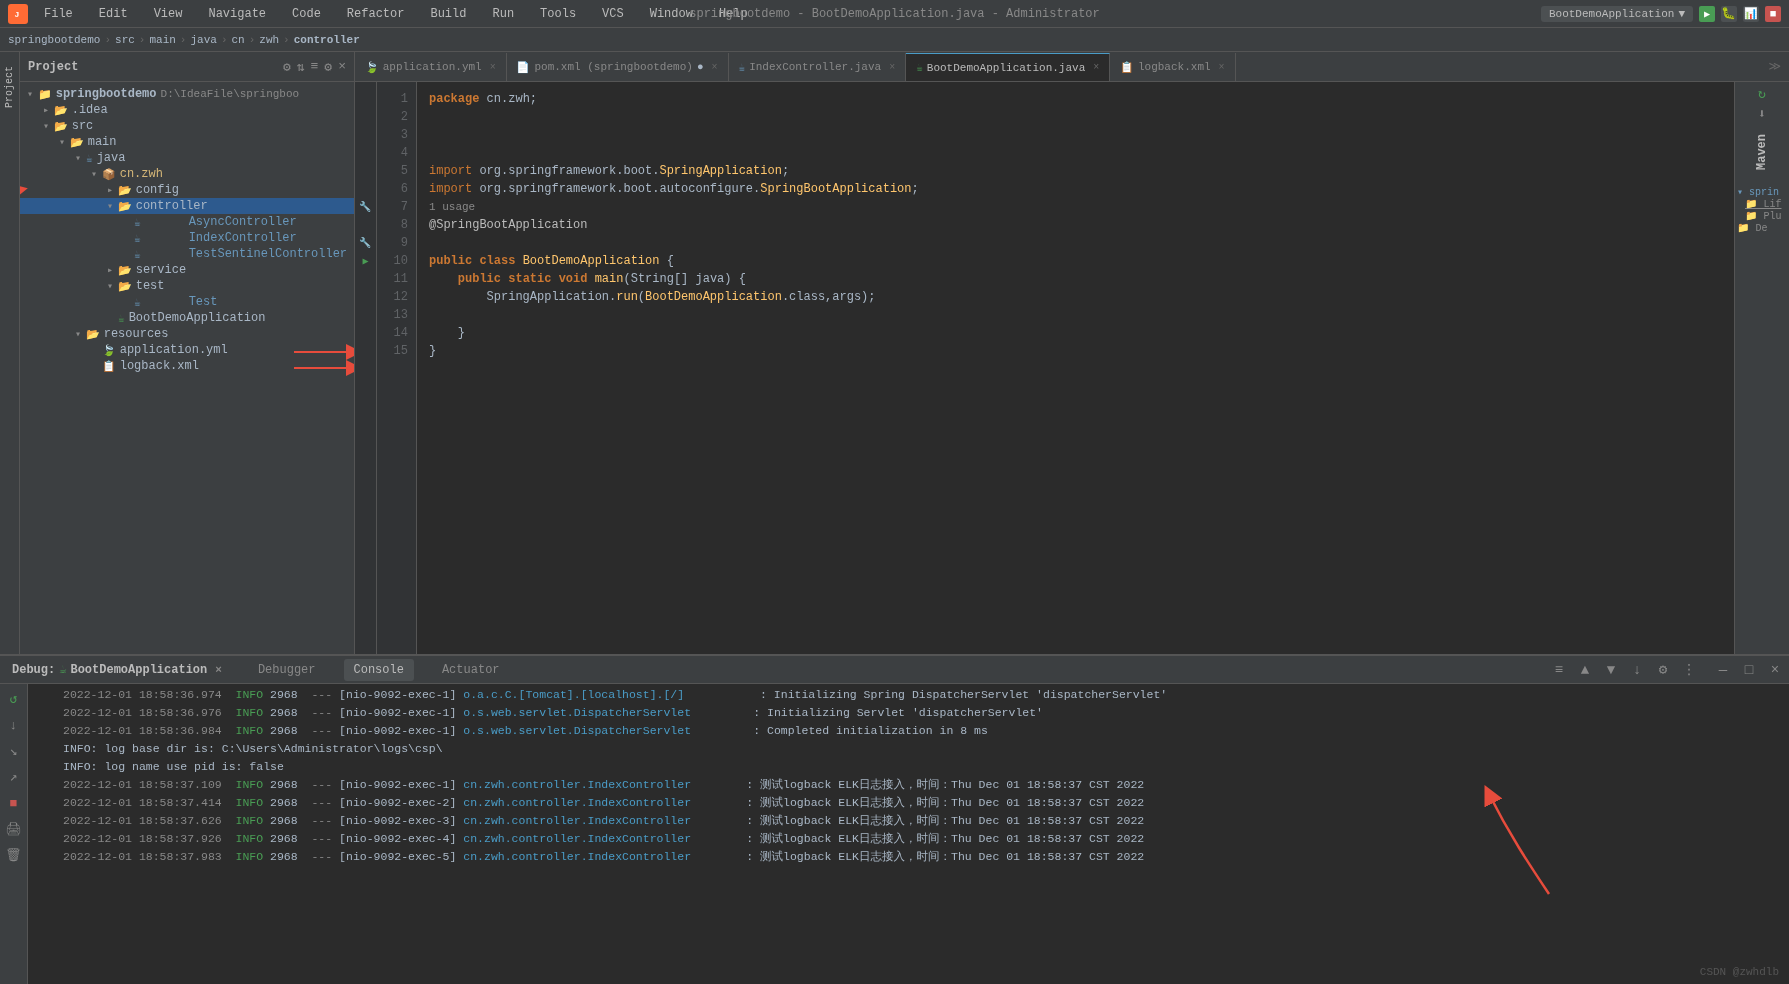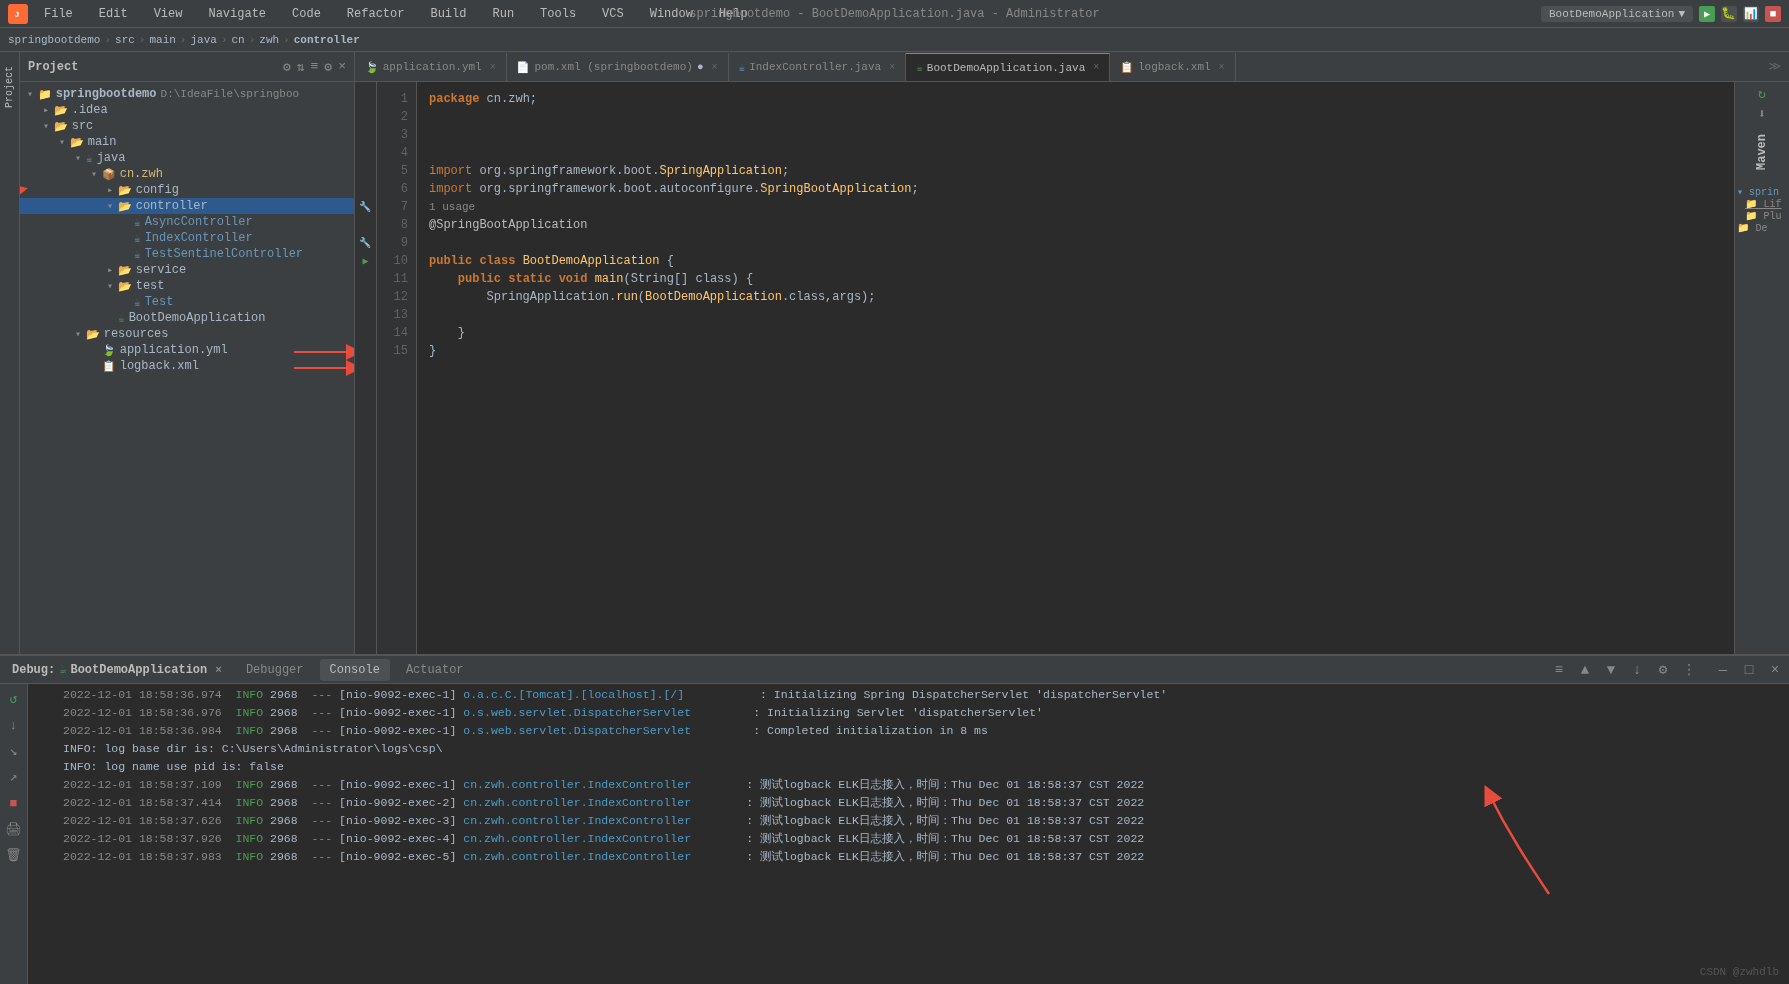--- a/index.html
+++ b/index.html
@@ -138,21 +138,21 @@
       padding: 1px 0;
       cursor: pointer;
       white-space: nowrap;
     }
     .tree-item.selected { background: #2d5a8e; }
     .tree-indent { display: inline-block; }
     .tree-arrow { color: #888; font-size: 10px; margin-right: 2px; width: 12px; text-align: center; }
     .tree-icon { margin-right: 4px; font-size: 11px; }
     .tree-label { font-size: 12px; color: #a9b7c6; }
     .tree-label.yellow { color: #d5b778; }
-    .tree-label.blue { color: #6897bb; }
+    .tree-label.blue { color: #6897bb; margin-left: 44px; }
     .tree-label.path { color: #888; font-size: 11px; margin-left: 4px; }
 
     
     .tabs-bar {
       background: #3c3f41;
       height: 30px;
       display: flex;
       align-items: flex-end;
       border-bottom: 1px solid #555;
       flex-shrink: 0;
@@ -229,21 +229,21 @@
       flex-direction: column;
       flex-shrink: 0;
     }
     .debug-tabs {
       display: flex;
       align-items: center;
       background: #3c3f41;
       height: 28px;
       border-bottom: 1px solid #555;
       padding: 0 4px;
-      gap: 6px;
+      gap: 18px;
       flex-shrink: 0;
     }
     .debug-label {
       color: #bbb;
       font-size: 12px;
       font-weight: bold;
       padding: 0 8px;
       display: flex;
       align-items: center;
       gap: 4px;
@@ -653,21 +653,21 @@
             <div class="code-line"><span class="kw">package</span><span> cn.zwh;</span></div>
             <div class="code-line"></div>
             <div class="code-line"></div>
             <div class="code-line"></div>
             <div class="code-line"><span class="import-kw">import </span><span>org.springframework.boot.</span><span class="class-name">SpringApplication</span><span>;</span></div>
             <div class="code-line"><span class="import-kw">import </span><span>org.springframework.boot.autoconfigure.</span><span class="class-name">SpringBootApplication</span><span>;</span></div>
             <div class="code-line"><span style="color:#888;font-size:11px;">1 usage</span></div>
             <div class="code-line"><span style="color:#bbb;">@</span><span style="color:#bbb;">SpringBootApplication</span></div>
             <div class="code-line"></div>
             <div class="code-line"><span class="kw">public </span><span class="kw">class </span><span class="class-name">BootDemoApplication</span><span> {</span></div>
-            <div class="code-line"><span>    </span><span class="kw">public </span><span class="kw">static </span><span class="kw">void </span><span class="method">main</span><span>(String[] class) {</span></div>
+            <div class="code-line"><span>    </span><span class="kw">public </span><span class="kw">static </span><span class="kw">void </span><span class="method">main</span><span>(String[] java) {</span></div>
             <div class="code-line"><span>        SpringApplication.</span><span class="method">run</span><span>(</span><span class="class-name">BootDemoApplication</span><span>.class,args);</span></div>
             <div class="code-line"></div>
             <div class="code-line"><span>    }</span></div>
             <div class="code-line"><span>}</span></div>
           </div>
         </div>
 
         <div style="width:55px;background:#3c3f41;border-left:1px solid #555;display:flex;flex-direction:column;align-items:center;padding:4px 2px;flex-shrink:0;">
           <span style="color:#499c54;font-size:13px;cursor:pointer;margin-bottom:4px;">↻</span>
           <span style="color:#888;font-size:13px;cursor:pointer;margin-bottom:4px;">⬇</span>

